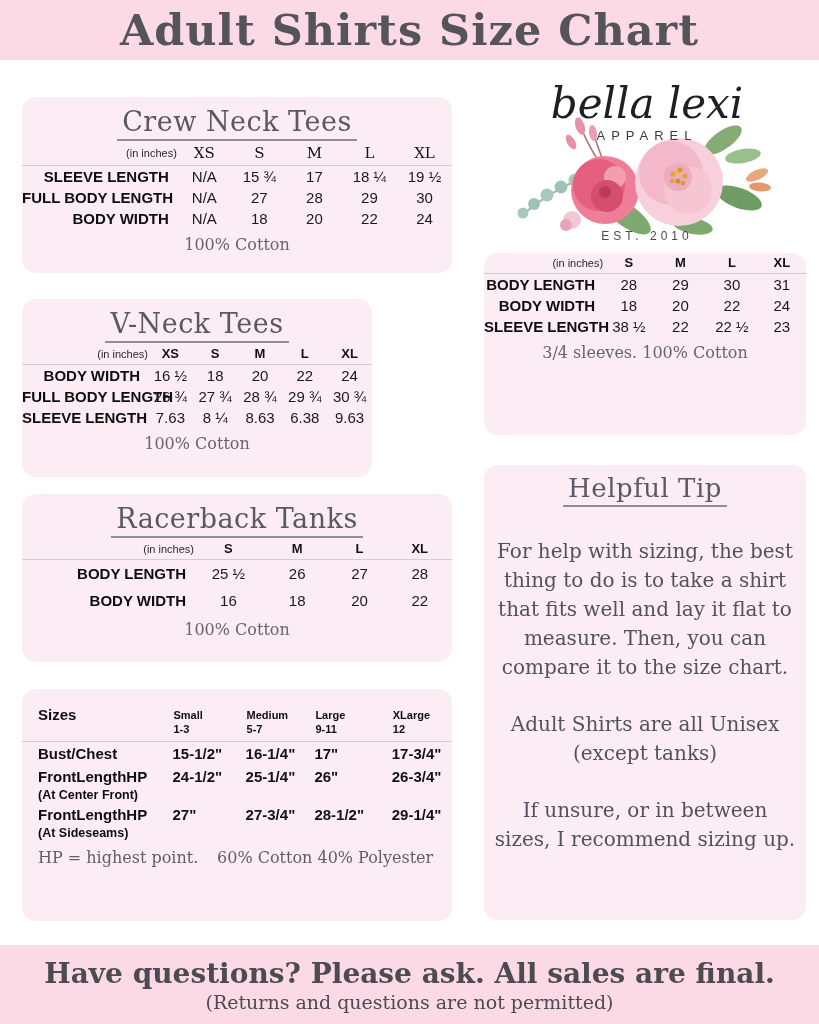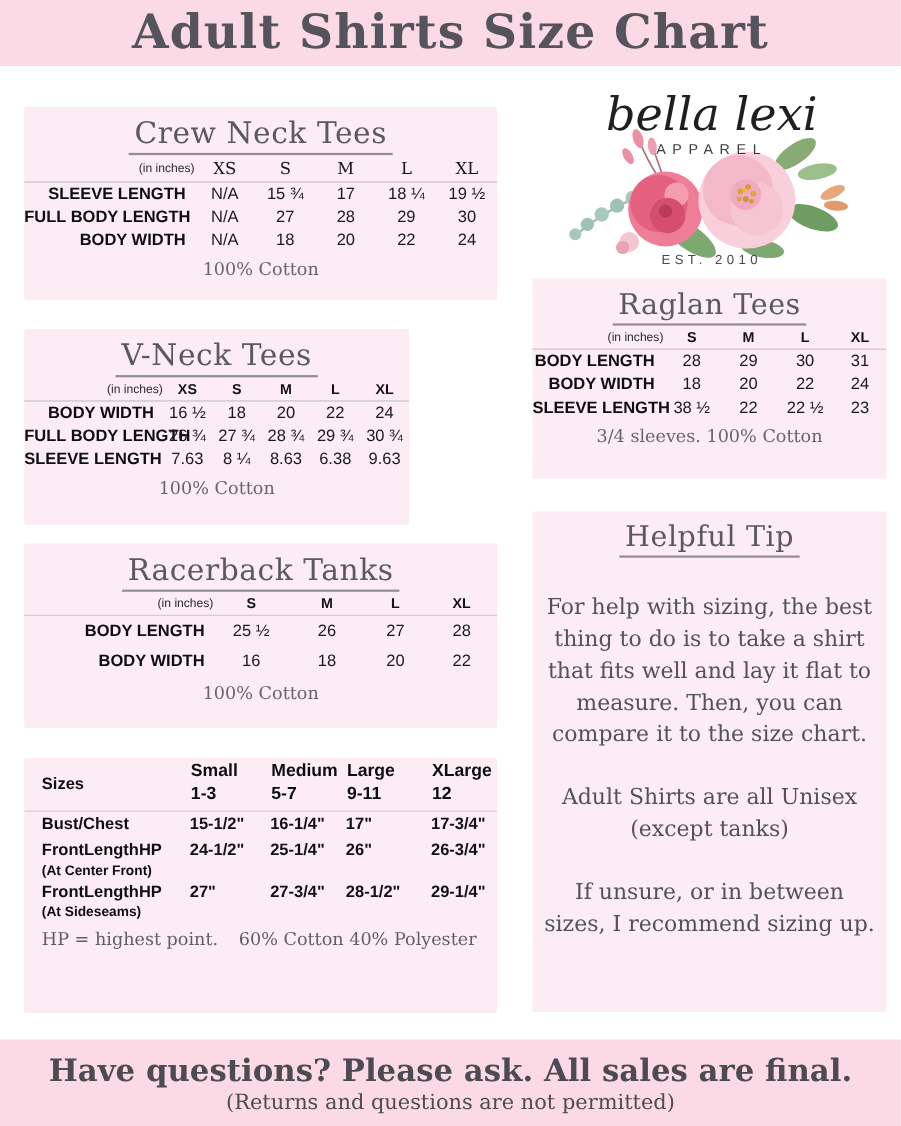--- a/index.html
+++ b/index.html
@@ -11,21 +11,21 @@
   .band{position:absolute;left:0;width:819px;background:#fbdae6;}
   .band.top{top:0;height:60px;display:flex;align-items:center;justify-content:center;}
   .band.bottom{top:945px;height:79px;display:flex;flex-direction:column;align-items:center;justify-content:center;gap:1px;}
   h1{
     font-family:"DejaVu Serif",serif;font-weight:bold;font-size:43px;
     color:#55545a;letter-spacing:1px;margin:0;
   }
   .l1{font-family:"DejaVu Serif",serif;font-size:28px;color:#4c4b51;font-weight:bold;}
   .l2{font-family:"DejaVu Serif",serif;font-size:19px;color:#4c4b51;}
 
-  .card{position:absolute;background:#fcedf4;border-radius:2px;overflow:hidden;}
+  .card{position:absolute;background:#fcedf4;border-radius:14px;overflow:hidden;}
   #crew  {left:22px; top:97px;  width:430px; height:176px;}
   #vneck {left:22px; top:299px; width:350px; height:178px;}
   #racer {left:22px; top:494px; width:430px; height:168px;}
   #fringe{left:22px; top:689px; width:430px; height:232px;}
   #raglan{left:484px;top:253px; width:322px; height:182px;}
   #tip   {left:484px;top:465px; width:322px; height:455px;}
 
   .card h2{
     margin:9px 0 5px;text-align:center;
     font-family:"DejaVu Serif",serif;font-weight:normal;
@@ -40,21 +40,21 @@
   .ch{text-align:center;font-weight:bold;font-size:13px;color:#121214;}
   .crewhead .ch{font-family:"DejaVu Serif",serif;font-weight:normal;font-size:15px;}
   .sz tbody th{font-size:15px;font-weight:bold;color:#0e0e10;text-align:right;padding:2px 8px 2px 0;white-space:nowrap;}
   .sz tbody td{font-size:15px;color:#19191b;text-align:center;padding:2px 0;}
   .loose tbody th,.loose tbody td{padding-top:5px;padding-bottom:5px;}
   .note{text-align:center;font-family:"DejaVu Serif",serif;color:#66656b;font-size:16px;margin-top:6px;}
 
   
   .fr thead th,.fr thead td{border-bottom:1px solid #cfced2;padding-bottom:4px;}
   .fr th{text-align:left;font-size:15px;color:#0e0e10;padding:3px 0 3px 16px;white-space:nowrap;}
-  .fr thead td{font-weight:bold;font-size:16px;color:#0e0e10;text-align:left;vertical-align:top;padding-top:2px;}
+  .fr thead td{font-weight:bold;font-size:11px;color:#0e0e10;text-align:left;vertical-align:top;padding-top:19px;}
   .fr thead td div{line-height:1.3;}
   .fr tbody td{text-align:left;font-weight:bold;font-size:15px;color:#121214;padding:3px 0;}
   .fr .sub th{font-size:12.5px;padding-top:0;padding-bottom:1px;}
   .fnotes{display:flex;margin-top:7px;font-family:"DejaVu Serif",serif;font-size:16px;color:#5f5e64;}
   .fnotes .ln{margin-left:16px;}
   .fnotes .rn{flex:1;text-align:center;}
 
   
   #tip h2{margin-top:8px;}
   #tip p{
@@ -256,21 +256,20 @@
         <td>18</td>
         <td>20</td>
         <td>22</td>
       </tr>
     </tbody>
   </table>
   <div class="note">100% Cotton</div>
 </div>
 
 <div class="card" id="raglan">
-  <h2><span class="u">Raglan Tees</span></h2>
   <table class="sz">
     <colgroup>
         <col style="width:37%">
         <col style="width:16%">
         <col style="width:16%">
         <col style="width:16%">
         <col style="width:15%">
       </colgroup>
     <thead>
         <tr>

